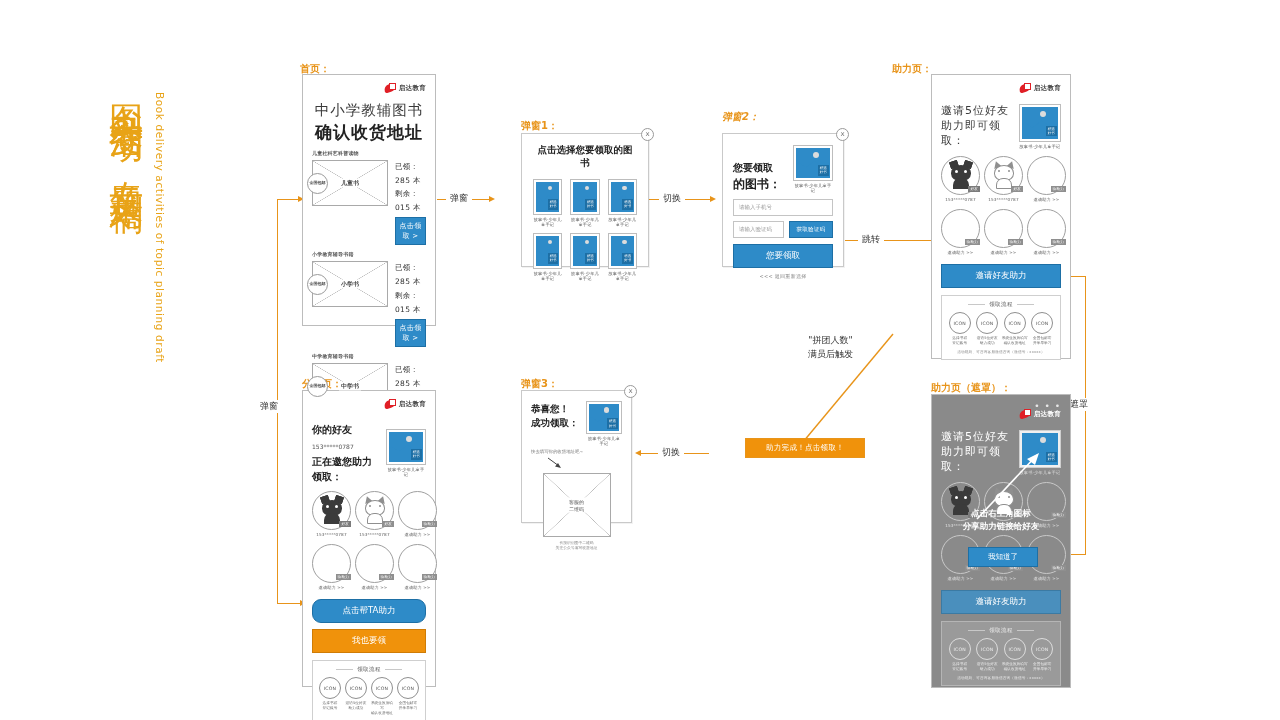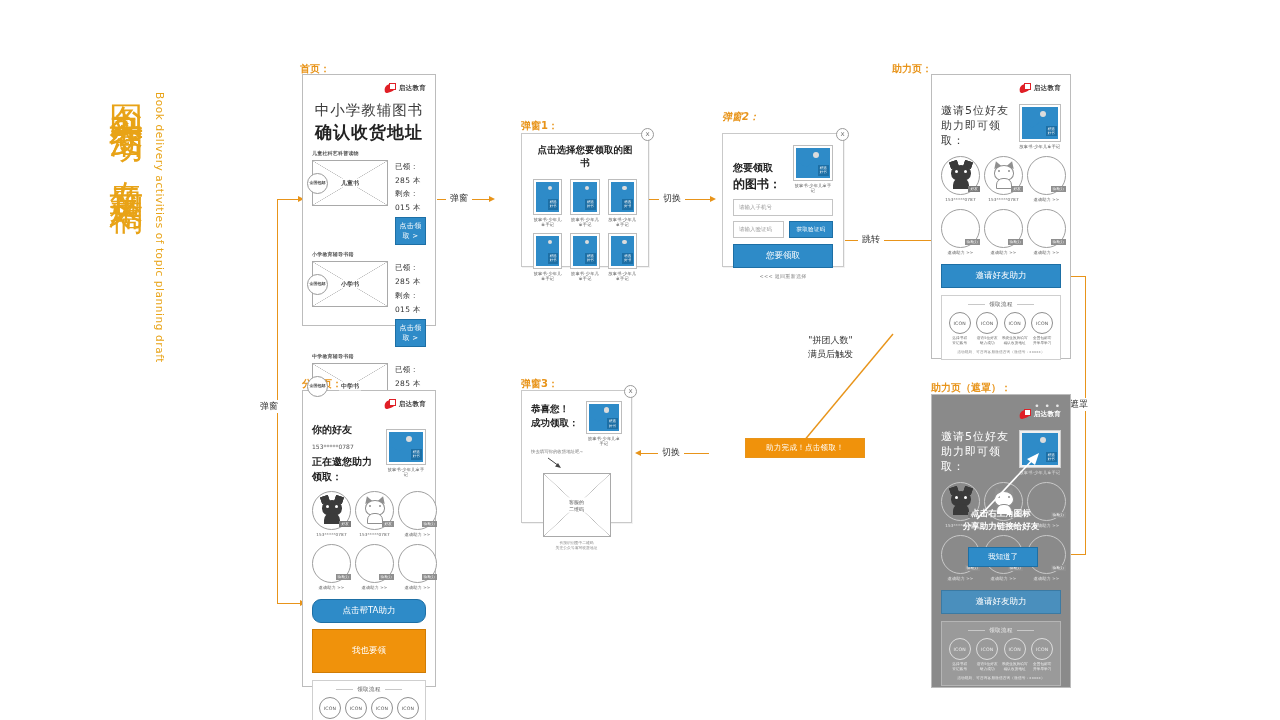--- a/index.html
+++ b/index.html
@@ -48,21 +48,21 @@
     border:1px solid #9a9a9a;background:#fff;font-size:4px;color:#444;z-index:3;
     display:flex;flex-direction:column;align-items:center;justify-content:center;line-height:1.15;font-weight:bold;}
   .bk-name{position:absolute;left:50%;top:50%;transform:translate(-50%,-50%);
     background:#fff;font-size:6px;color:#444;z-index:3;padding:0 2px;font-weight:bold;}
   .bk-meta{font-size:7.5px;color:#333;line-height:1.85;letter-spacing:.3px;}
   .btn-blue{background:#2E8BC8;color:#fff;font-size:7px;text-align:center;
     padding:3px 0;border:1px solid #1d6fa5;letter-spacing:.3px;}
   .btn-blue-lg{background:#2E8BC8;color:#fff;font-size:8.5px;text-align:center;
     padding:5px 0;border:1px solid #1d6fa5;}
   .btn-orange-lg{background:#F0920B;color:#fff;font-size:8.5px;text-align:center;
-    padding:15px 0;border:1px solid #cf7c06;}
+    padding:5px 0;border:1px solid #cf7c06;}
 
   
   .cover{border:1px solid #bdbdbd;background:#fff;position:relative;padding:2px;box-sizing:border-box;}
   .cover-in{width:100%;height:100%;background:#2E8BC8;position:relative;overflow:hidden;}
   .cover-in:before{content:"";position:absolute;left:-14%;bottom:0;width:130%;height:62%;
     background:#2E8BC8;clip-path:polygon(0 46%,17% 16%,33% 44%,52% 8%,72% 38%,88% 20%,100% 40%,100% 100%,0 100%);}
   .cover-sun{position:absolute;right:32%;top:12%;width:18%;padding-bottom:18%;
     border-radius:50%;background:#dcdcdc;}
   .cover-tag{position:absolute;right:4%;bottom:8%;font-size:3.4px;color:#fff;
     background:#1d6fa5;line-height:1.25;padding:1px 2px;text-align:center;}

